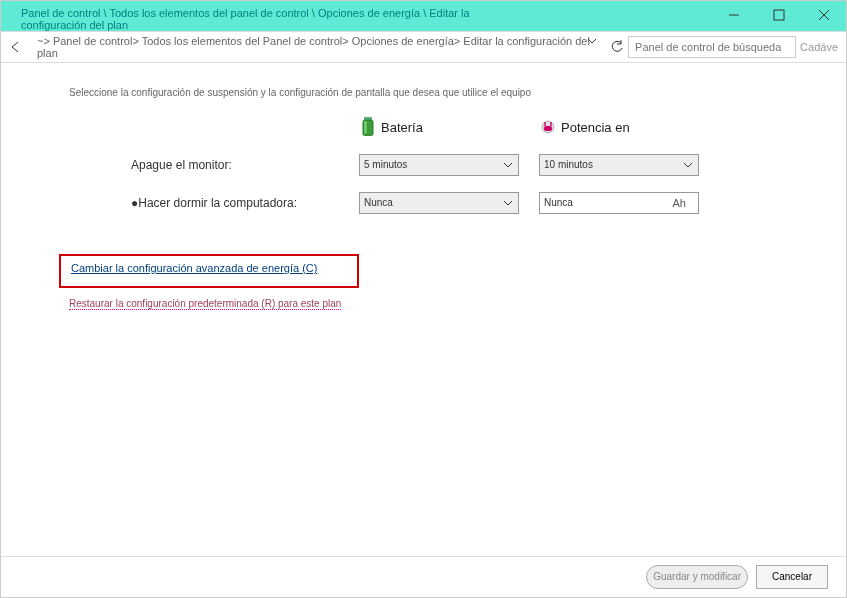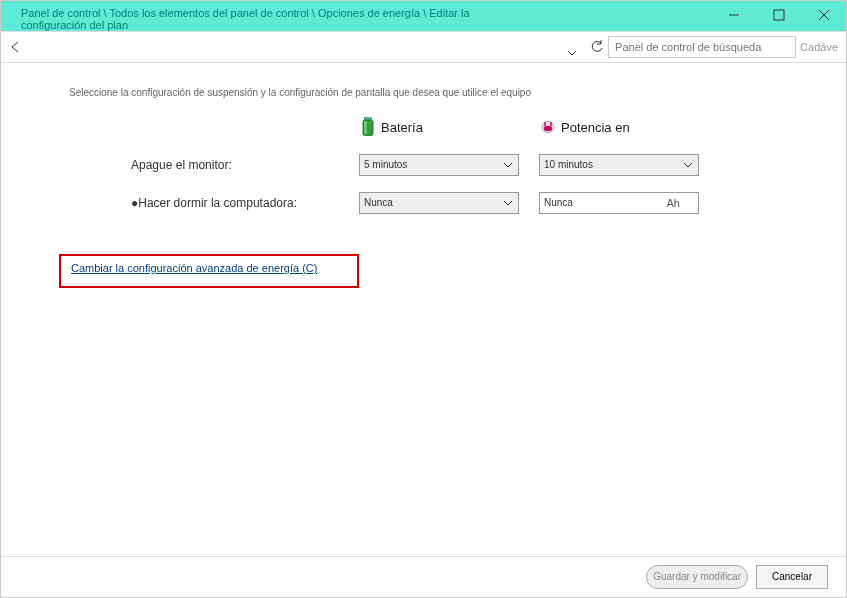--- a/index.html
+++ b/index.html
@@ -9,35 +9,35 @@
   .titlebar-path { font-size: 11px; color: #008080; flex: 1; line-height: 1.1; padding-top: 4px; max-width: 460px; }
   .win-controls { display: flex; position: absolute; right: 0; top: 0; }
   .win-btn { width: 45px; height: 28px; display: flex; align-items: center; justify-content: center; cursor: pointer; }
   .icon-stroke { stroke: #333; stroke-width: 1; fill: none; }
 
   .navbar { display: flex; align-items: center; height: 32px; padding: 2px 4px; border-bottom: 1px solid #ddd; border-top: 1px solid #ddd; }
   .nav-arrow { width: 22px; height: 22px; display: flex; align-items: center; justify-content: center; cursor: pointer; }
   .breadcrumb { flex: 1; font-size: 11px; color: #666; line-height: 1.1; padding: 2px 6px; margin: 0 4px; position: relative; }
   .bc-dropdown { position: absolute; right: 4px; top: 2px; }
   .refresh { width: 22px; height: 22px; display: flex; align-items: center; justify-content: center; cursor: pointer; }
-  .search-box { width: 188px; height: 22px; border: 1px solid #ccc; font-size: 11px; padding: 0 6px; color: #999; }
+  .search-box { width: 168px; height: 22px; border: 1px solid #ccc; font-size: 11px; padding: 0 6px; color: #999; }
   .navbar-edge { font-size: 11px; color: #999; padding: 0 4px; }
 
   .content { flex: 1; padding: 24px 48px 0 68px; position: relative; }
   .page-title { font-size: 13px; color: #00008b; margin-bottom: 10px; margin-left: 62px; }
   .page-sub { font-size: 10px; color: #666; margin-bottom: 18px; }
 
   .grid { display: grid; grid-template-columns: 228px 160px 20px 160px; row-gap: 16px; align-items: center; margin-left: 62px; }
   .col-header { display: flex; align-items: center; gap: 4px; font-size: 13px; color: #222; }
   .row-label { font-size: 12px; color: #333; }
   .row-bullet { font-size: 12px; color: #333; }
   .select-box { border: 1px solid #999; background: #eee; height: 22px; font-size: 10px; color: #333; padding: 0 18px 0 4px; position: relative; line-height: 1.0; display: flex; align-items: center; }
   .select-box.white { background: #fff; }
   .select-box .chev { position: absolute; right: 4px; top: 4px; }
-  .select-box .tail { position: absolute; right: 18px; font-size: 11px; color: #555; margin-left: 16px; }
+  .select-box .tail { position: absolute; right: 12px; font-size: 11px; color: #555; margin-left: 16px; }
   .battery-svg { width: 18px; height: 22px; }
   .plug-svg { width: 18px; height: 18px; }
 
   .link-block { margin-top: 40px; }
   .link1 { display: inline-block; font-size: 11px; color: #004080; padding: 6px 10px; }
   .highlight { border: 2px solid #d00000; padding: 6px 40px 12px 10px; margin-left: -10px; text-decoration: underline; }
   .link2 { font-size: 10px; color: #a04060; margin-top: 10px; border-bottom: 1px dotted #f09; display: inline-block; }
 
   .footer { border-top: 1px solid #ddd; padding: 8px 18px; display: flex; justify-content: flex-end; gap: 8px; }
   .btn { font-size: 10px; border: 1px solid #aaa; background: #f6f6f6; height: 24px; min-width: 72px; padding: 0 6px; line-height: 1.0; display: flex; align-items: center; justify-content: center; cursor: pointer; text-align:center; }
@@ -72,20 +72,21 @@
     </div>
   </div>
 
   <div class="navbar">
     <div class="nav-arrow">
       <svg width="14" height="14">
           <path d="M9 2 L3 7 L9 12" class="icon-stroke"></path>
         </svg>
     </div>
     <div class="breadcrumb">
+      <span>~&gt; Panel de control&gt; Todos los elementos del Panel de control&gt; Opciones de energía&gt; Editar la configuración del plan</span>
       <span class="bc-dropdown">
         <svg width="12" height="12">
             <path d="M2 4 L6 8 L10 4" class="icon-stroke"></path>
           </svg>
       </span>
     </div>
     <div class="refresh">
       <svg width="14" height="14">
           <path d="M11 3 A5 5 0 1 0 12 8" class="icon-stroke"></path>
           <path d="M11 0 L11 4 L7 4" class="icon-stroke"></path>
@@ -149,20 +150,21 @@
       </div>
       <div></div>
       <div class="select-box white">
         <span>Nunca</span>
         <span class="tail">Ah</span>
       </div>
     </div>
 
     <div class="link-block">
       <a class="link1 highlight">Cambiar la configuración avanzada de energía (C)</a><br>
+      <a class="link2">Restaurar la configuración predeterminada (R) para este plan</a>
     </div>
   </div>
 
   <div class="footer">
     <div class="btn disabled">Guardar y modificar</div>
     <div class="btn">Cancelar</div>
   </div>
 </div>
 
 </body></html>

